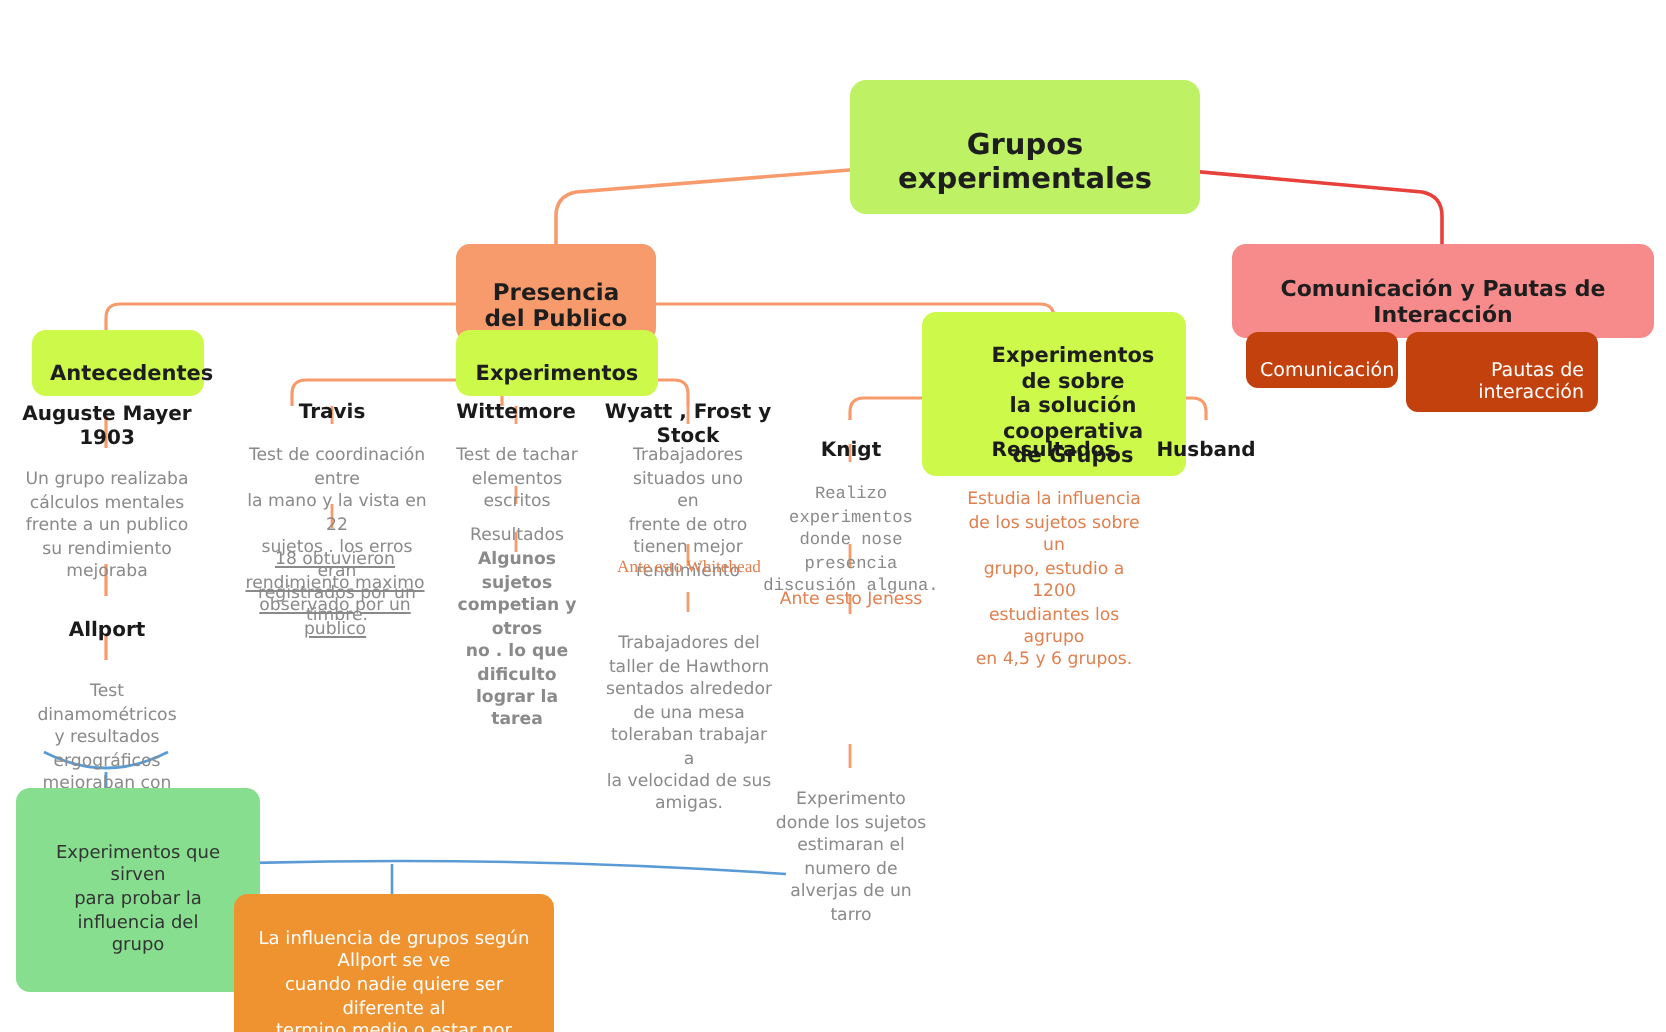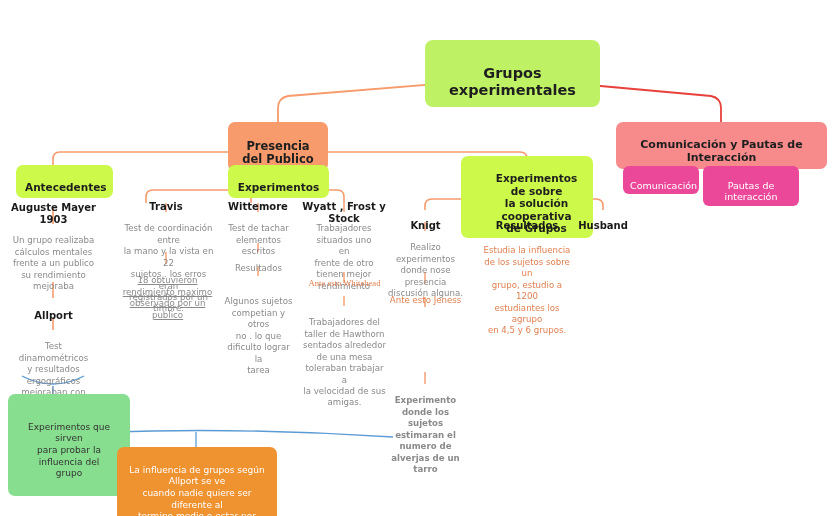--- a/index.html
+++ b/index.html
@@ -51,26 +51,27 @@
     background: #f79b6c;
     color: #1e1e1e;
     font-size: 11.5px;
   }
   .red-pill {
     background: #f78b8b;
     color: #1e1e1e;
     font-size: 11px;
   }
   .violet-pill {
-    background: #ec4899;
+    background: #c2410c;
     color: #ffffff;
     font-size: 9.5px;
     border-radius: 6px;
     padding: 3px 7px;
     font-weight: normal;
+    text-align: right;
   }
   .green-pill {
     background: #ccf94a;
     color: #1e1e1e;
     font-size: 10.5px;
   }
   .green-soft {
     background: #86de8e;
     color: #333333;
     font-size: 9px;
@@ -180,21 +181,21 @@
     <span>Presencia del Publico</span>
   </div>
 
   <div class="node violet-pill" style="left:623px; top:166px; width:76px;">
     <span>Comunicación</span>
   </div>
   <div class="node violet-pill" style="left:703px; top:166px; width:96px;">
     <span>Pautas de interacción</span>
   </div>
 
-  <div class="node pill green-pill" style="left:16px; top:165px; width:97px;">
+  <div class="node pill green-pill" style="left:16px; top:165px; width:86px;">
     <span>Antecedentes</span>
   </div>
 
   <div class="node pill green-pill" style="left:228px; top:165px; width:101px;">
     <span>Experimentos</span>
   </div>
 
   <div class="node pill green-pill" style="left:461px; top:156px; width:132px;padding-left:28px;">
     <span>Experimentos de sobre
 la solución cooperativa
@@ -257,21 +258,21 @@
   <div class="node t-bold" style="left:225px; top:189px; width:66px;">
     <span>Wittemore</span>
   </div>
   <div class="node t-body" style="left:222px; top:212px; width:73px;">
     <span>Test de tachar
 elementos escritos</span>
   </div>
   <div class="node t-body" style="left:228px; top:252px; width:61px;">
     <span>Resultados</span>
   </div>
-  <div class="node t-body" style="left:224px; top:285px; width:69px;">
+  <div class="node t-body" style="left:224px; top:264px; width:69px;font-weight:bold;">
     <span>Algunos sujetos
 competian y otros
 no . lo que
 dificulto lograr la
 tarea</span>
   </div>
 
   <div class="node t-bold" style="left:297px; top:189px; width:94px;">
     <span>Wyatt , Frost y Stock</span>
   </div>
@@ -291,29 +292,29 @@
 sentados alrededor
 de una mesa
 toleraban trabajar a
 la velocidad de sus
 amigas.</span>
   </div>
 
   <div class="node t-bold" style="left:398px; top:208px; width:55px;">
     <span>Knigt</span>
   </div>
-  <div class="node t-body" style="left:381px; top:231px; width:89px;">
+  <div class="node t-body" style="left:381px; top:231px; width:89px;font-family:Liberation Mono, monospace;">
     <span>Realizo experimentos
 donde nose presencia
 discusión alguna.</span>
   </div>
   <div class="node t-accent" style="left:389px; top:284px; width:73px;">
     <span>Ante esto Jeness</span>
   </div>
-  <div class="node t-body" style="left:385px; top:384px; width:81px;font-weight:bold;">
+  <div class="node t-body" style="left:385px; top:384px; width:81px;">
     <span>Experimento
 donde los sujetos
 estimaran el
 numero de
 alverjas de un tarro</span>
   </div>
 
   <div class="node t-bold" style="left:491px; top:208px; width:72px;">
     <span>Resultados</span>
   </div>

